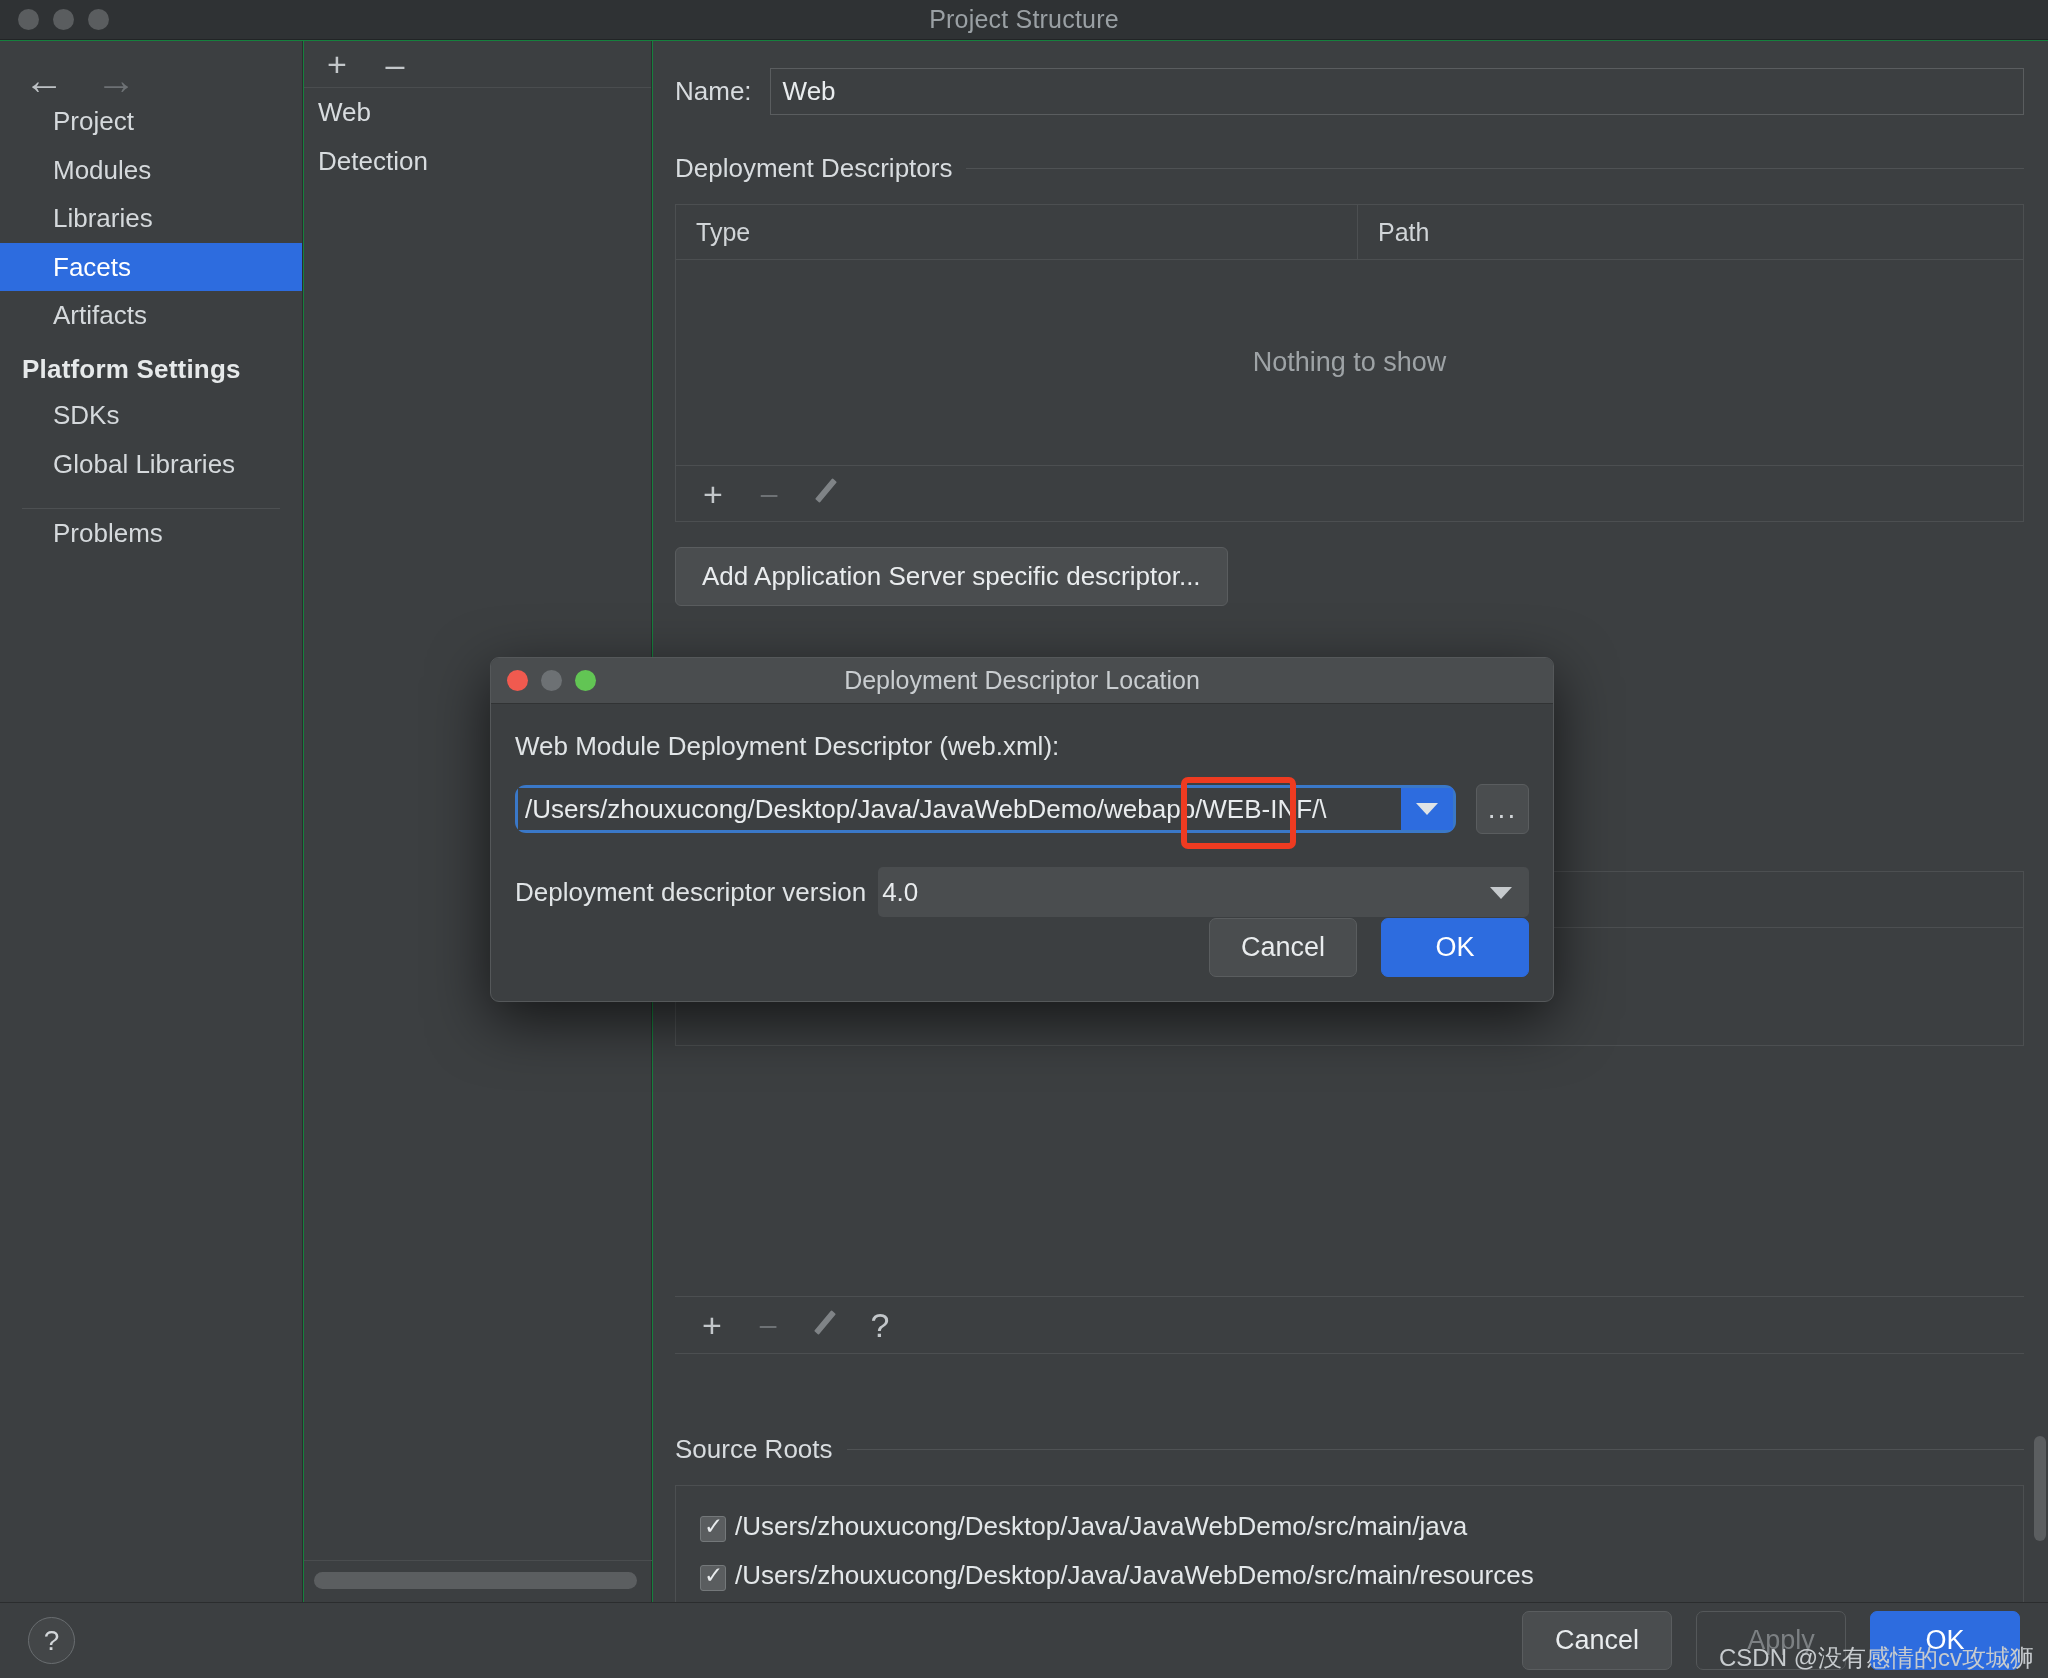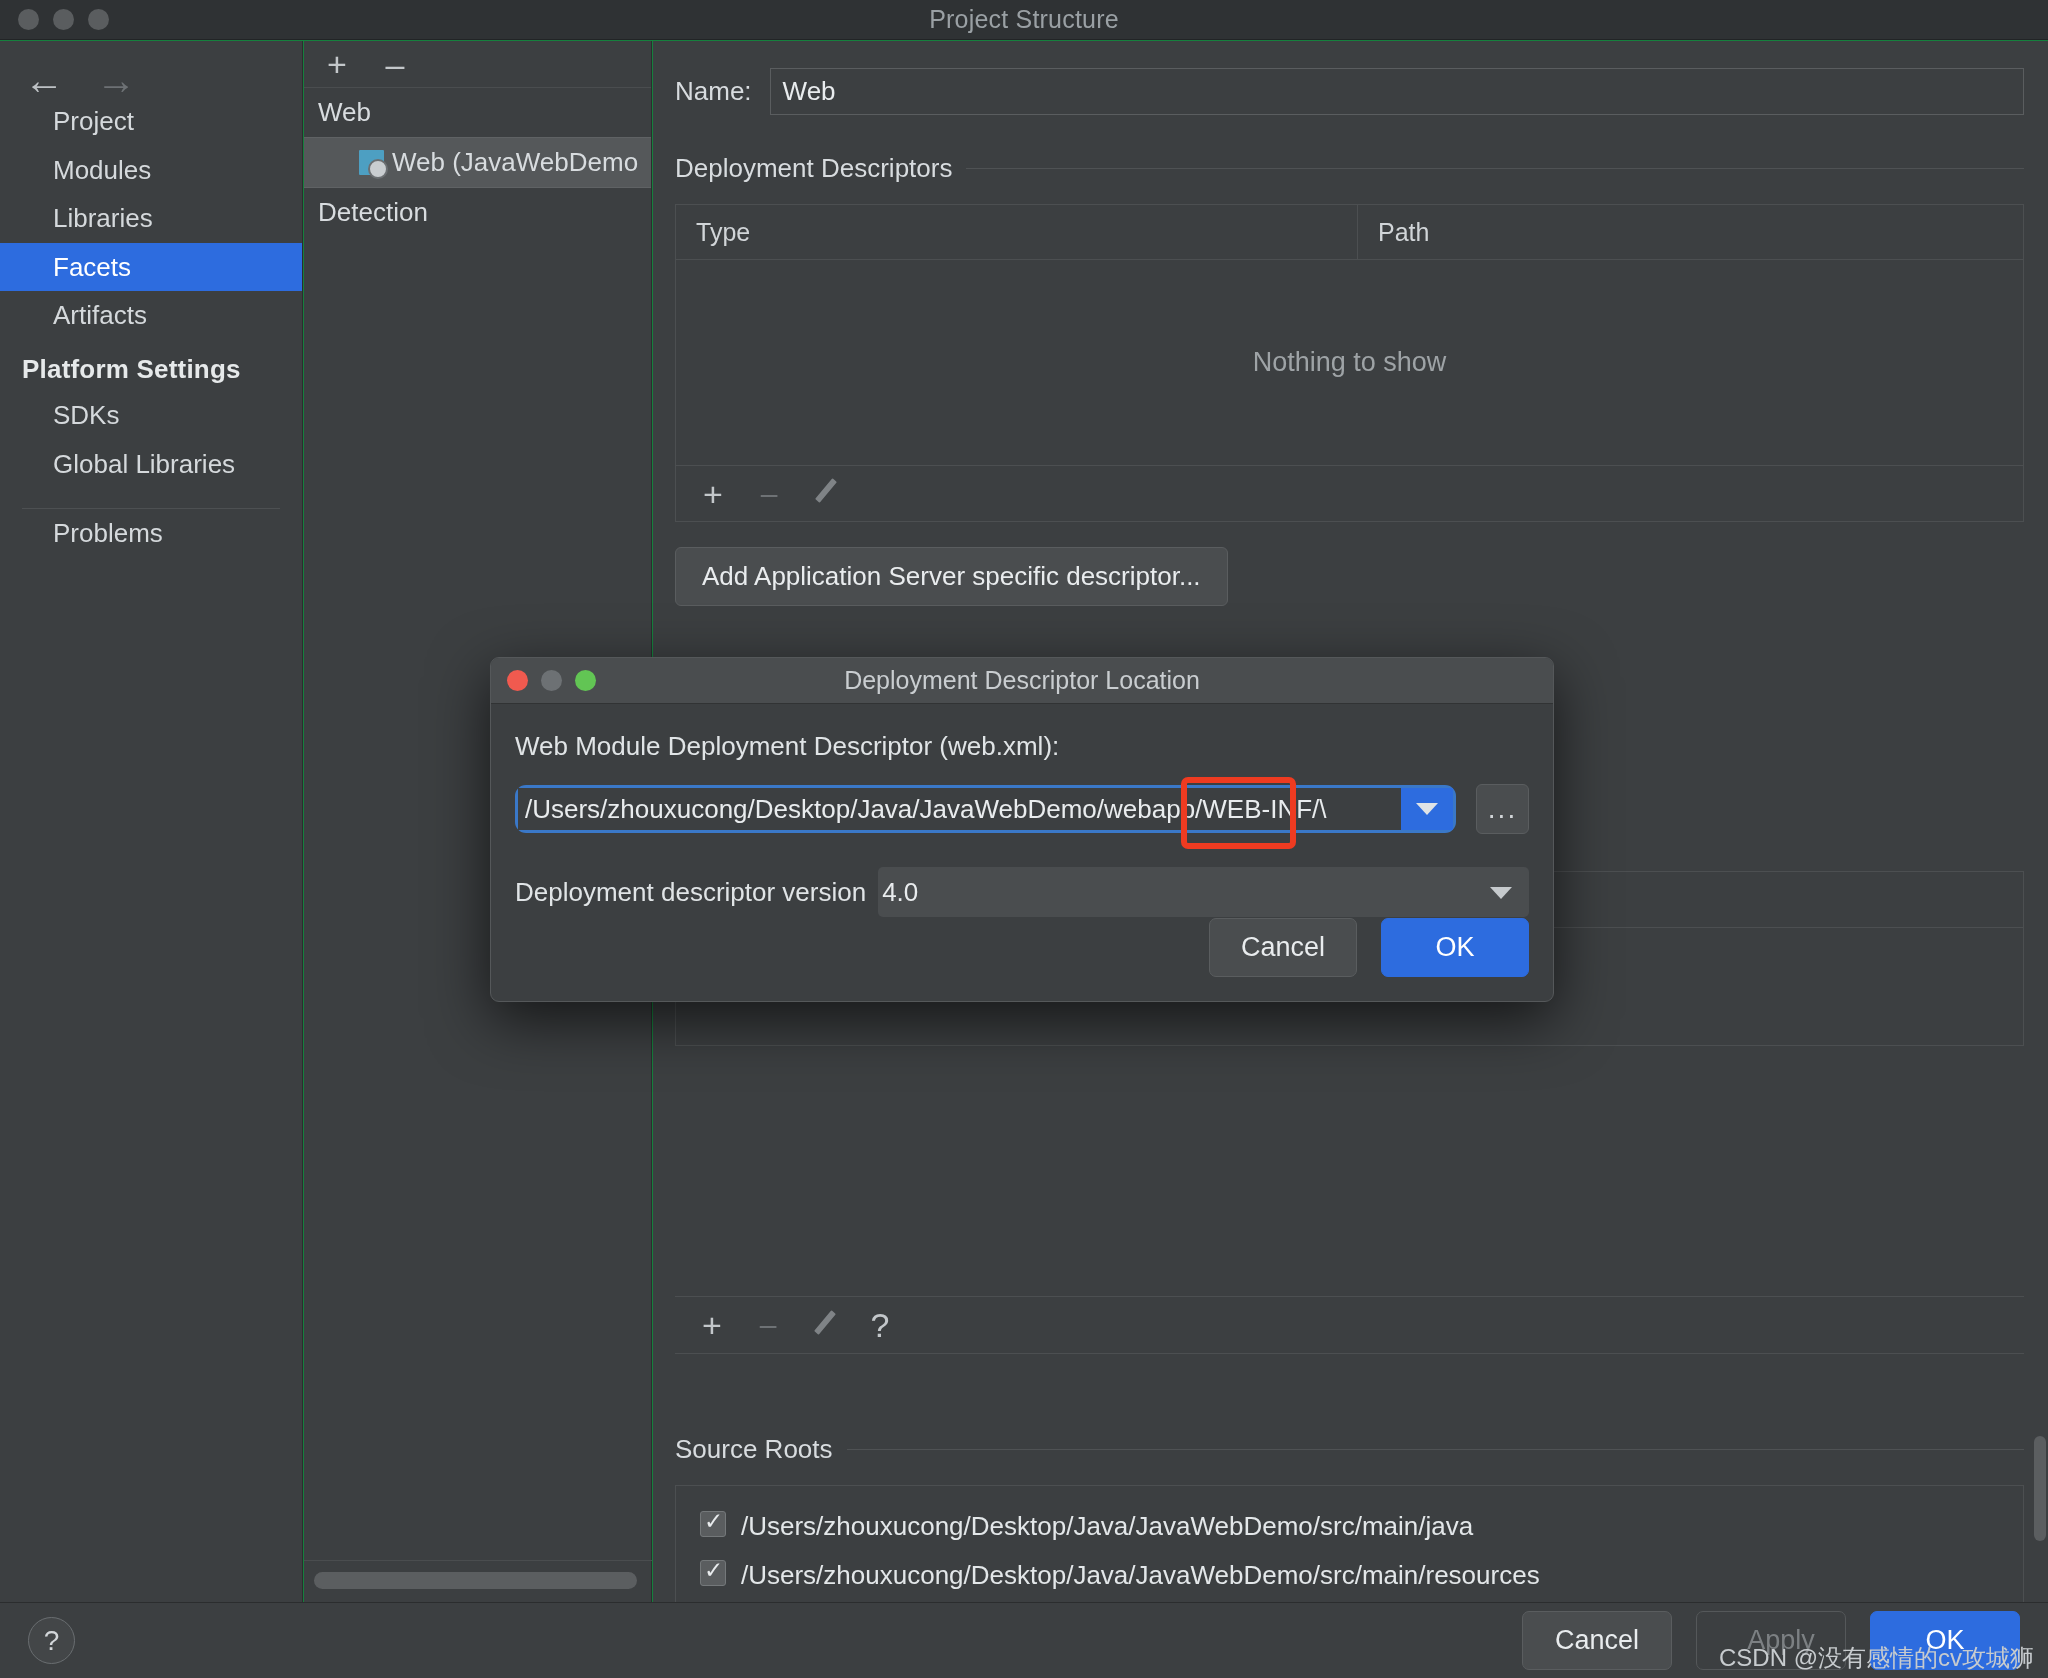--- a/index.html
+++ b/index.html
@@ -182,21 +182,21 @@
     height: 58px; border-top: 1px solid #4c4f51; border-bottom: 1px solid #4c4f51;
     display: flex; align-items: center; gap: 26px; padding-left: 22px;
   }
 
   .src-group { position: absolute; left: 0; right: 0; top: 1355px; }
   .src-list {
     margin: 20px 24px 0 22px; border: 1px solid #4c4f51;
     padding: 16px 0 18px 0;
   }
   .src-item {
-    display: flex; align-items: flex-start; gap: 15px;
+    display: flex; align-items: flex-end; gap: 9px;
     padding: 9px 0 9px 24px; font-size: 26px; color: #e3e7e9;
   }
   .cbox {
     width: 26px; height: 26px; background: #5a5d5f;
     border: 1px solid #74787a; border-radius: 3px;
     position: relative; flex: 0 0 auto;
   }
   .cbox::after {
     content: "✓"; position: absolute; left: 3px; top: -4px;
     font-size: 23px; color: #e8ebed; line-height: 1.2;
@@ -376,24 +376,20 @@
     <div class="nav-sep"></div>
     <div class="nav-item">Problems</div>
   </div>
 
   <div class="midpanel">
     <div class="mid-toolbar">
       <span class="tb-ico">+</span>
       <span class="tb-ico">–</span>
     </div>
     <div class="tree-row">Web</div>
-    <div class="tree-row child selected">
-      <span class="facet-ico"></span>
-      <span>Web (JavaWebDemo</span>
-    </div>
     <div class="tree-row">Detection</div>
 
     <div class="mid-hscroll-track">
       <div class="mid-hscroll-thumb"></div>
     </div>
   </div>
 
   <div class="content">
 
     <div class="row-name">

